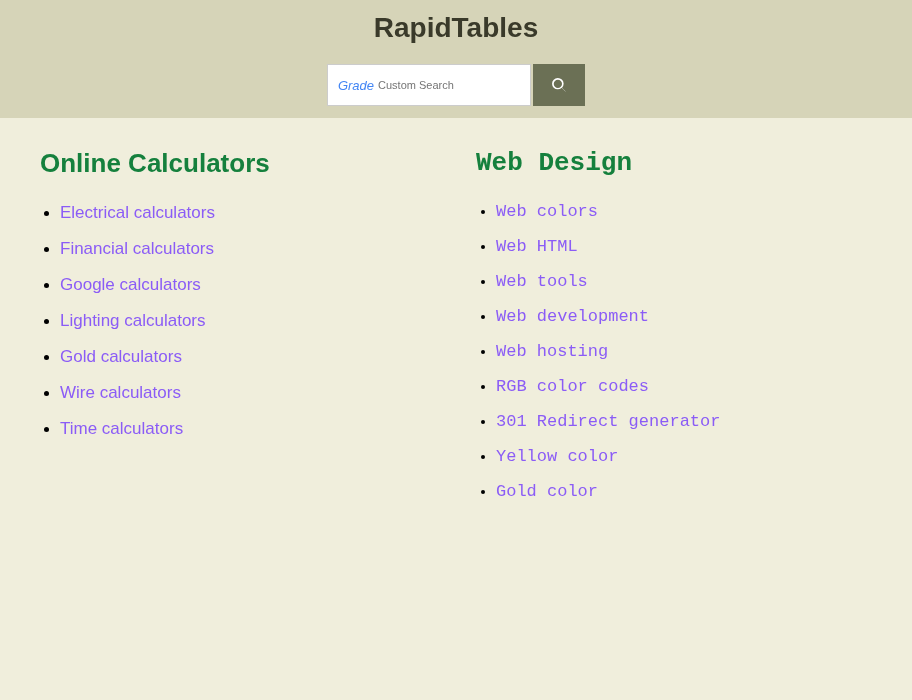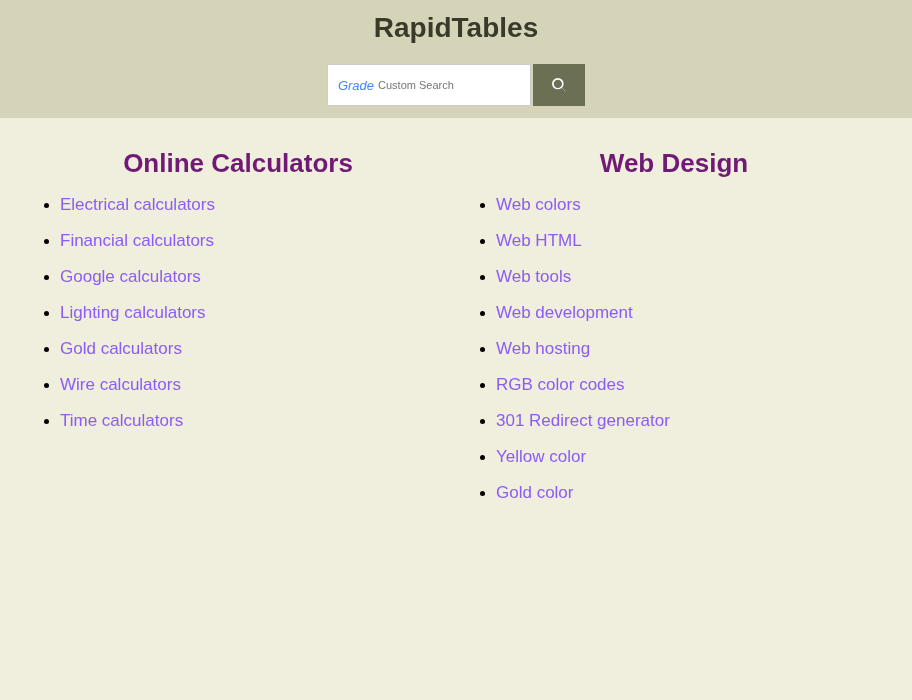--- a/index.html
+++ b/index.html
@@ -90,27 +90,27 @@
       display: flex;
       gap: 40px;
     }
 
     #left-column {
       flex: 1;
     }
 
     #right-column {
       flex: 1;
+      font-family: Liberation Mono, monospace;
     }
 
     .section-title {
       font-size: 26px;
-      color: #701a75;
-      margin-bottom: 16px;
-      text-align: center;
+      color: #15803d;
+      margin-bottom: 24px;
     }
 
     .item-list {
       list-style: disc;
       padding-left: 20px;
     }
 
     .item-list li {
       margin-bottom: 16px;
     }

